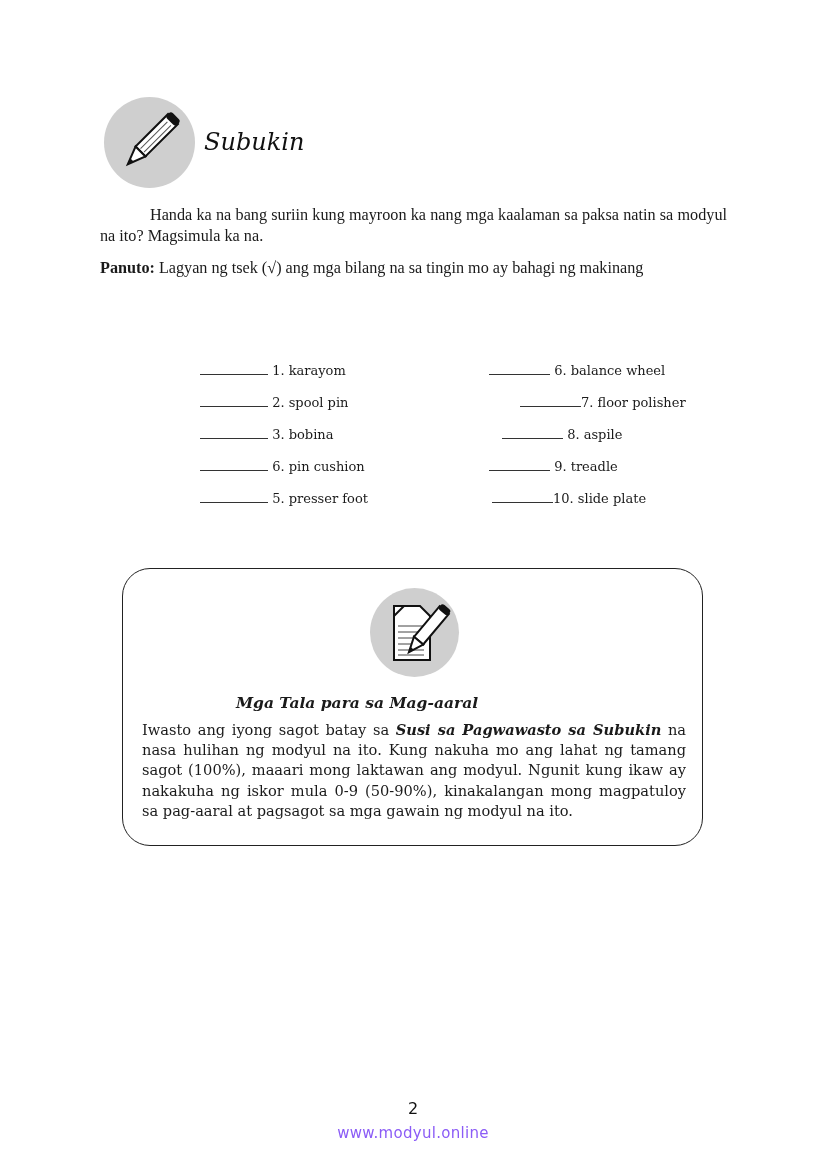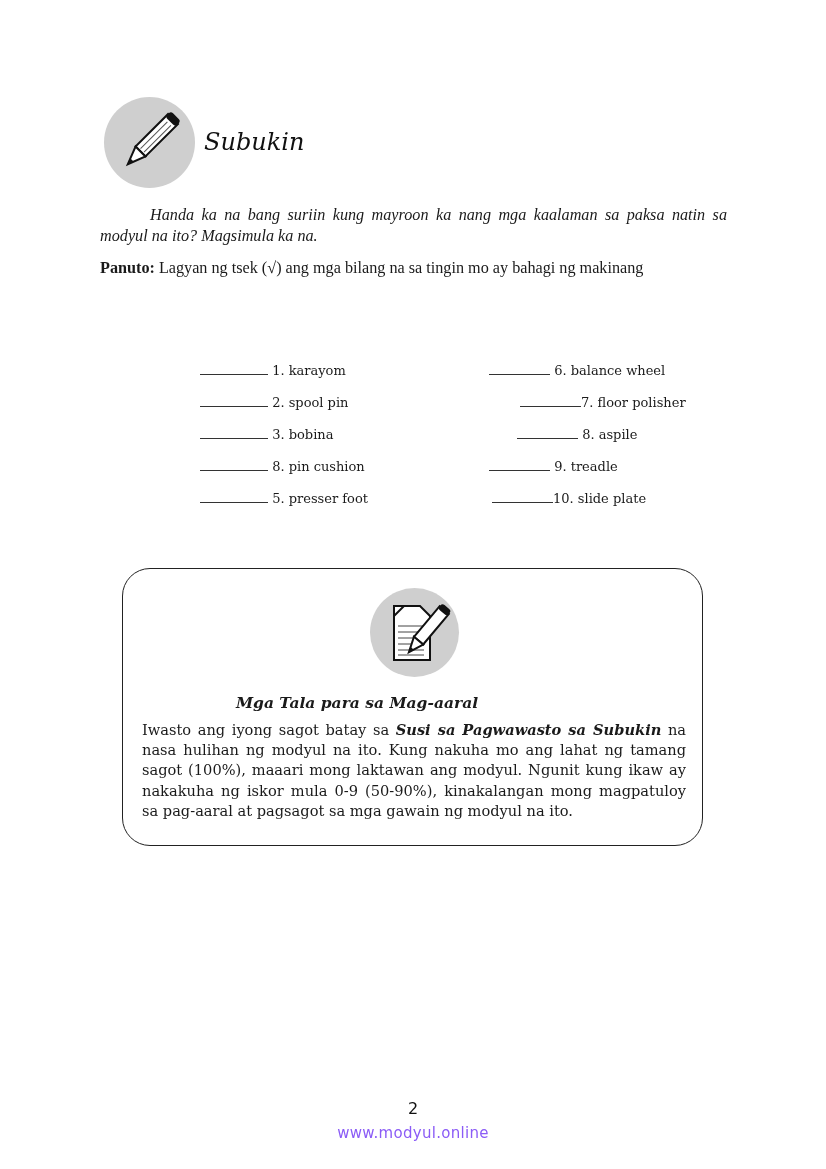--- a/index.html
+++ b/index.html
@@ -3,21 +3,21 @@
 <meta charset="utf-8">
 <style>
   html, body { margin: 0; padding: 0; }
   body {
     width: 826px; height: 1169px; background: #ffffff; position: relative; overflow: hidden;
     font-family: "DejaVu Serif", "Liberation Serif", serif; color: #1a1a1a;
   }
   .icon-circle { position: absolute; left: 104px; top: 97px; width: 91px; height: 91px; border-radius: 50%; background: #cfcfcf; }
   .title { position: absolute; left: 204px; top: 128px; font-family: "DejaVu Serif", serif; font-weight: normal; font-style: italic; font-size: 24px; color: #111; }
   .para { position: absolute; left: 100px; width: 627px; font-family: "Liberation Serif", serif; font-size: 16.2px; line-height: 21px; text-align: justify; }
-  .intro { top: 205px; text-indent: 50px; font-style: italic; }
+  .intro { top: 205px; text-indent: 50px; }
   .panuto { top: 258px; }
   .panuto .lbl { font-weight: bold; }
   .panuto .hang { display: block; padding-left: 69px; }
   .item { position: absolute; font-family: "DejaVu Serif", serif; font-size: 13px; white-space: nowrap; }
   .blank { display: inline-block; border-bottom: 1px solid #333; vertical-align: baseline; height: 12px; }
   .notebox { position: absolute; left: 122px; top: 568px; width: 581px; height: 278px; border: 1.6px solid #222; border-radius: 28px; box-sizing: border-box; }
   .note-icon { position: absolute; left: 370px; top: 588px; width: 89px; height: 89px; border-radius: 50%; background: #cfcfcf; }
   .note-title { position: absolute; left: 122px; width: 470px; top: 693px; text-align: center; font-family: "DejaVu Serif", serif; font-weight: bold; font-style: italic; font-size: 15.5px; }
   .note-body { position: absolute; left: 142px; width: 544px; top: 720px; font-family: "DejaVu Serif", serif; font-size: 14.6px; line-height: 20.2px; text-align: justify; }
   .note-body b { font-style: italic; }
@@ -55,35 +55,35 @@
 <div class="item" style="left:200px; top:394px;">
   <span class="blank" style="width:68px;"></span>
   <span>2. spool pin</span>
 </div>
 <div class="item" style="left:200px; top:426px;">
   <span class="blank" style="width:68px;"></span>
   <span>3. bobina</span>
 </div>
 <div class="item" style="left:200px; top:458px;">
   <span class="blank" style="width:68px;"></span>
-  <span>8. pin cushion</span>
+  <span>6. pin cushion</span>
 </div>
 <div class="item" style="left:200px; top:490px;">
   <span class="blank" style="width:68px;"></span>
   <span>5. presser foot</span>
 </div>
 
 <div class="item" style="left:489px; top:362px;">
   <span class="blank" style="width:61px;"></span>
   <span>6. balance wheel</span>
 </div>
 <div class="item" style="left:520px; top:394px;text-align:center;">
   <span class="blank" style="width:61px;"></span><span>7. floor polisher</span>
 </div>
-<div class="item" style="left:517px; top:426px;">
+<div class="item" style="left:502px; top:426px;">
   <span class="blank" style="width:61px;"></span>
   <span>8. aspile</span>
 </div>
 <div class="item" style="left:489px; top:458px;">
   <span class="blank" style="width:61px;"></span>
   <span>9. treadle</span>
 </div>
 <div class="item" style="left:492px; top:490px;">
   <span class="blank" style="width:61px;"></span><span>10. slide plate</span>
 </div>

